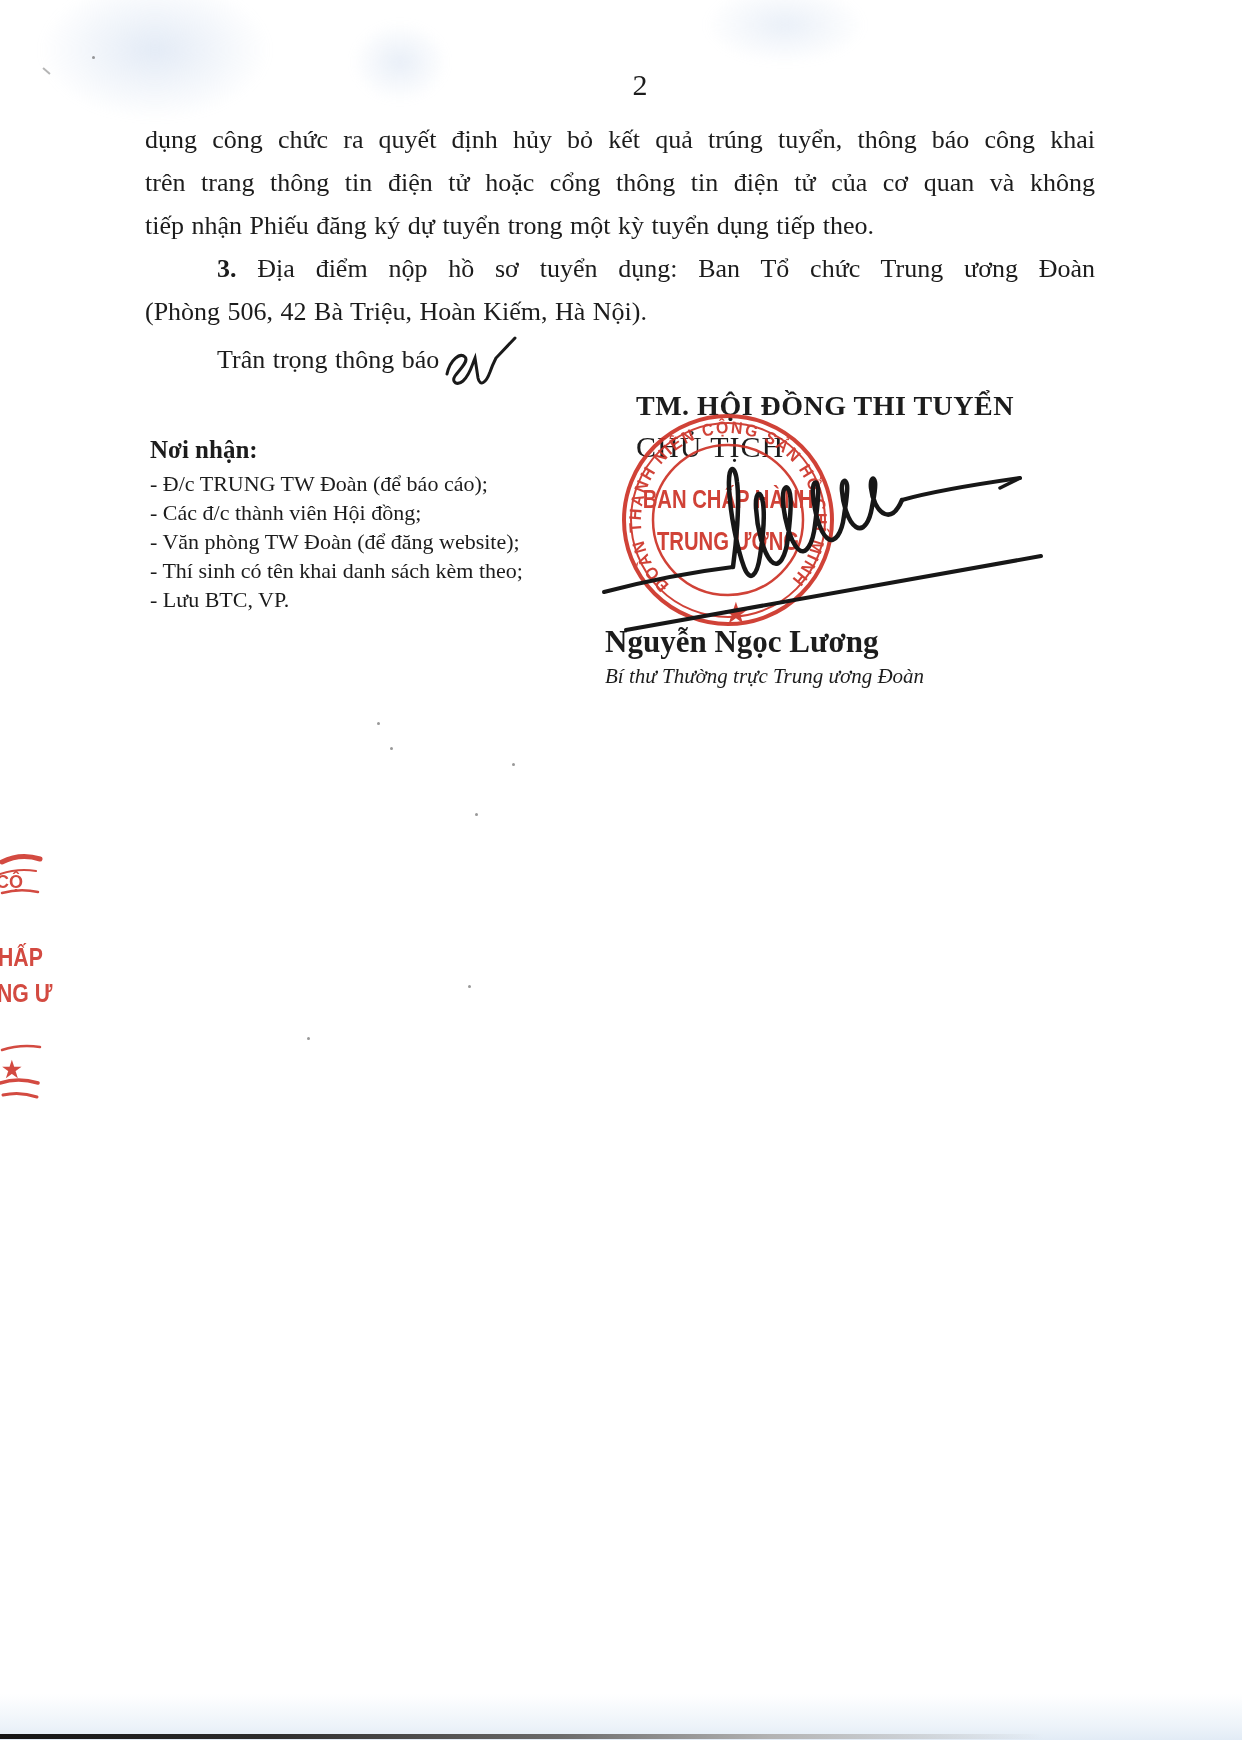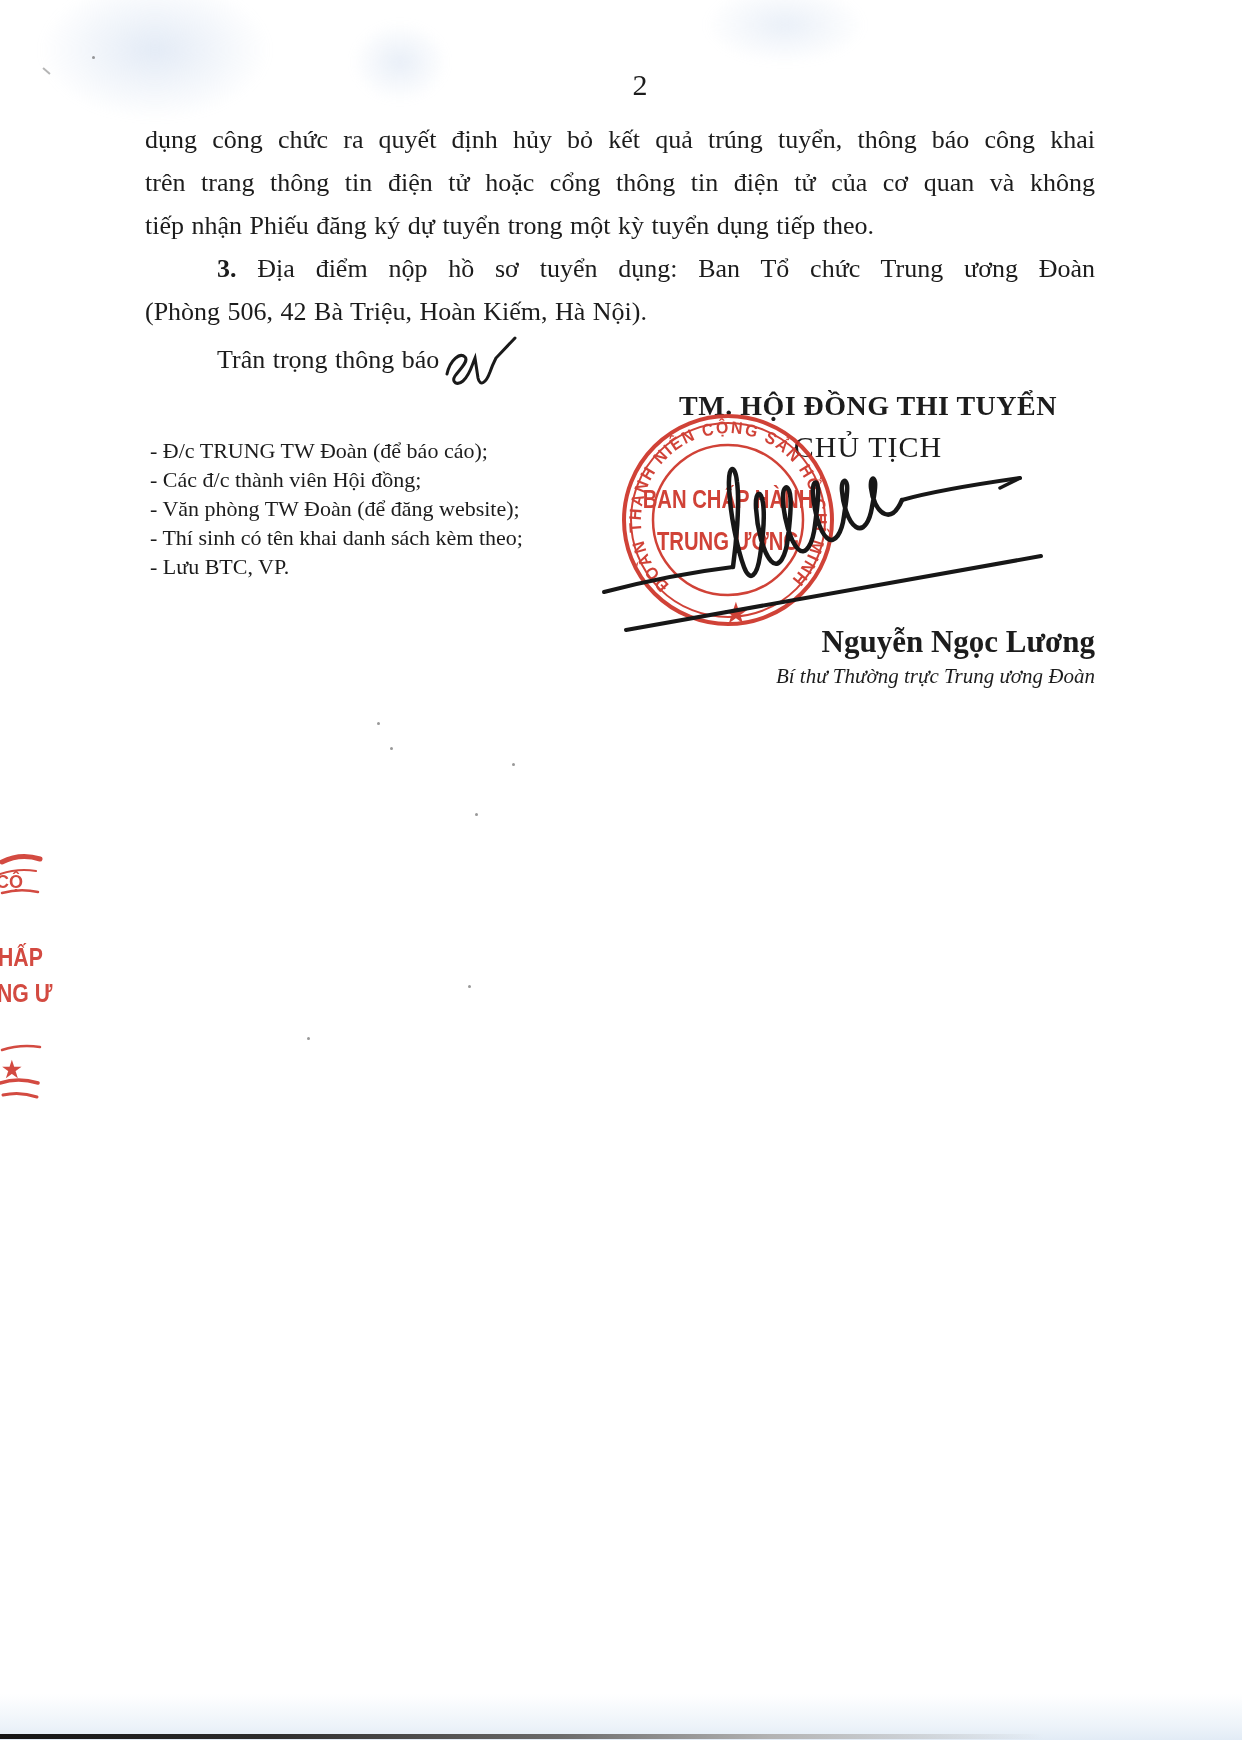--- a/index.html
+++ b/index.html
@@ -28,26 +28,26 @@
   .closing-line{margin-top:1px;}
   .sig-squiggle{display:inline-block;width:80px;height:56px;vertical-align:-22px;margin-left:2px;}
   
   .recipients{
     position:absolute;left:150px;top:436px;width:470px;
   }
   .recipients .title{font-size:25px;font-weight:bold;margin-bottom:5px;}
   .recipients .item{font-size:22px;line-height:29px;}
   
   .sign-header{
-    position:absolute;left:636px;top:390px;width:464px;text-align:center;
+    position:absolute;left:636px;top:390px;width:464px;text-align:left;
   }
   .sign-header .committee{font-size:28px;font-weight:bold;letter-spacing:.5px;white-space:nowrap;}
   .sign-header .role{font-size:30px;letter-spacing:1px;margin-top:8px;}
   .name-block{
-    position:absolute;left:605px;top:624px;width:490px;text-align:right;
+    position:absolute;left:605px;top:624px;width:490px;text-align:left;
   }
   .name-block .name{font-size:31px;font-weight:bold;}
   .name-block .title{font-size:21px;font-weight:normal;font-style:italic;margin-top:4px;white-space:nowrap;}
   
   .overlay{position:absolute;left:0;top:0;width:1242px;height:1740px;pointer-events:none;}
   
   .blob{position:absolute;border-radius:50%;filter:blur(4px);}
   .blob1{left:40px;top:-20px;width:230px;height:140px;
     background:radial-gradient(closest-side,rgba(186,205,232,.40),rgba(186,205,232,0));}
   .blob2{left:352px;top:22px;width:96px;height:80px;
@@ -89,20 +89,21 @@
     <div class="jline">trên trang thông tin điện tử hoặc cổng thông tin điện tử của cơ quan và không</div>
     <div class="lline">tiếp nhận Phiếu đăng ký dự tuyển trong một kỳ tuyển dụng tiếp theo.</div>
     <div class="jline indent"><span class="bold">3.</span><span> Địa điểm nộp hồ sơ tuyển dụng: Ban Tổ chức Trung ương Đoàn</span></div>
     <div class="lline">(Phòng 506, 42 Bà Triệu, Hoàn Kiếm, Hà Nội).</div>
     <div class="lline indent closing-line"><span>Trân trọng thông báo</span><span class="sig-squiggle"><svg width="80" height="56" viewBox="0 0 80 56">
             <path d="M6,40 C9,26 19,18 24,23 C28,27 19,35 14,42 C10,48 16,52 22,47 C29,41 31,31 34,24 L37,44 C39,53 45,49 49,38 C51,32 53,28 55,24 L74,4" fill="none" stroke="#1a1a1a" stroke-width="3" stroke-linecap="round"></path>
           </svg></span></div>
   </div>
 
   <div class="recipients">
+    <div class="title">Nơi nhận:</div>
     <div class="item">- Đ/c TRUNG TW Đoàn (để báo cáo);</div>
     <div class="item">- Các đ/c thành viên Hội đồng;</div>
     <div class="item">- Văn phòng TW Đoàn (để đăng website);</div>
     <div class="item">- Thí sinh có tên khai danh sách kèm theo;</div>
     <div class="item">- Lưu BTC, VP.</div>
   </div>
 
   <div class="sign-header">
     <div class="committee">TM. HỘI ĐỒNG THI TUYỂN</div>
     <div class="role">CHỦ TỊCH</div>

